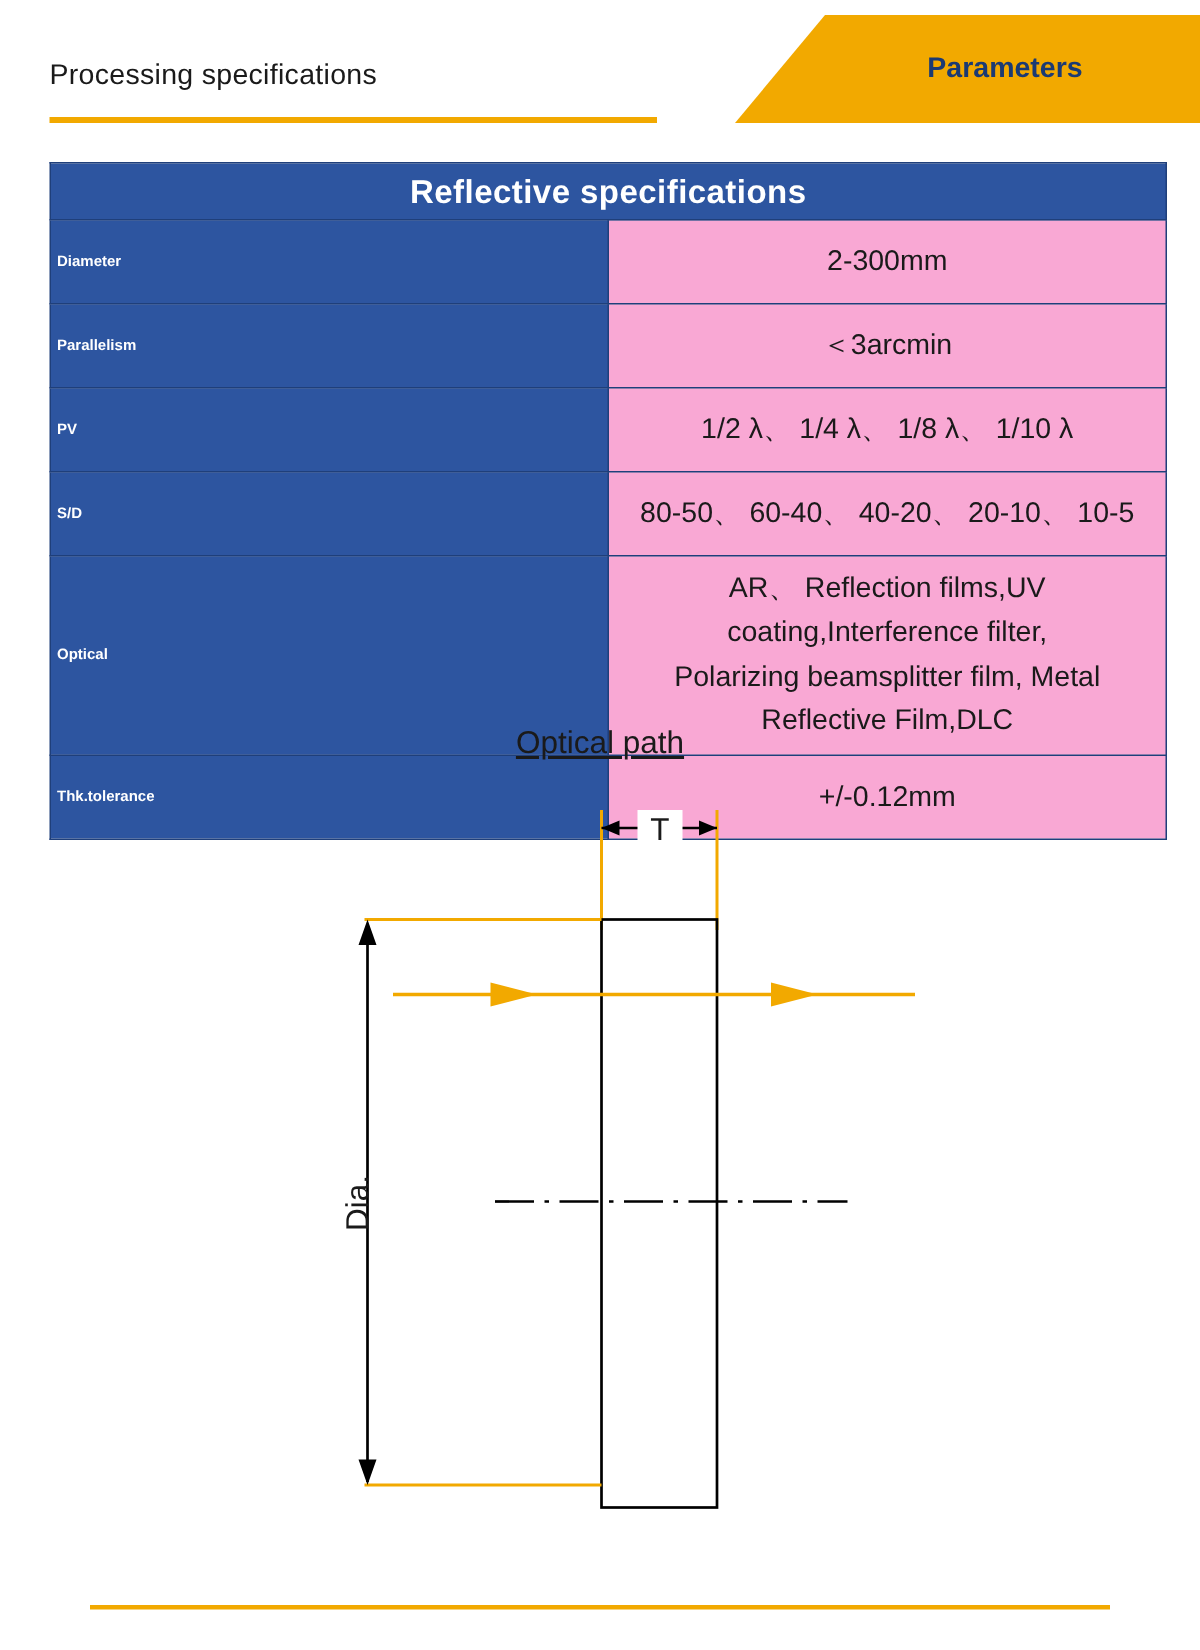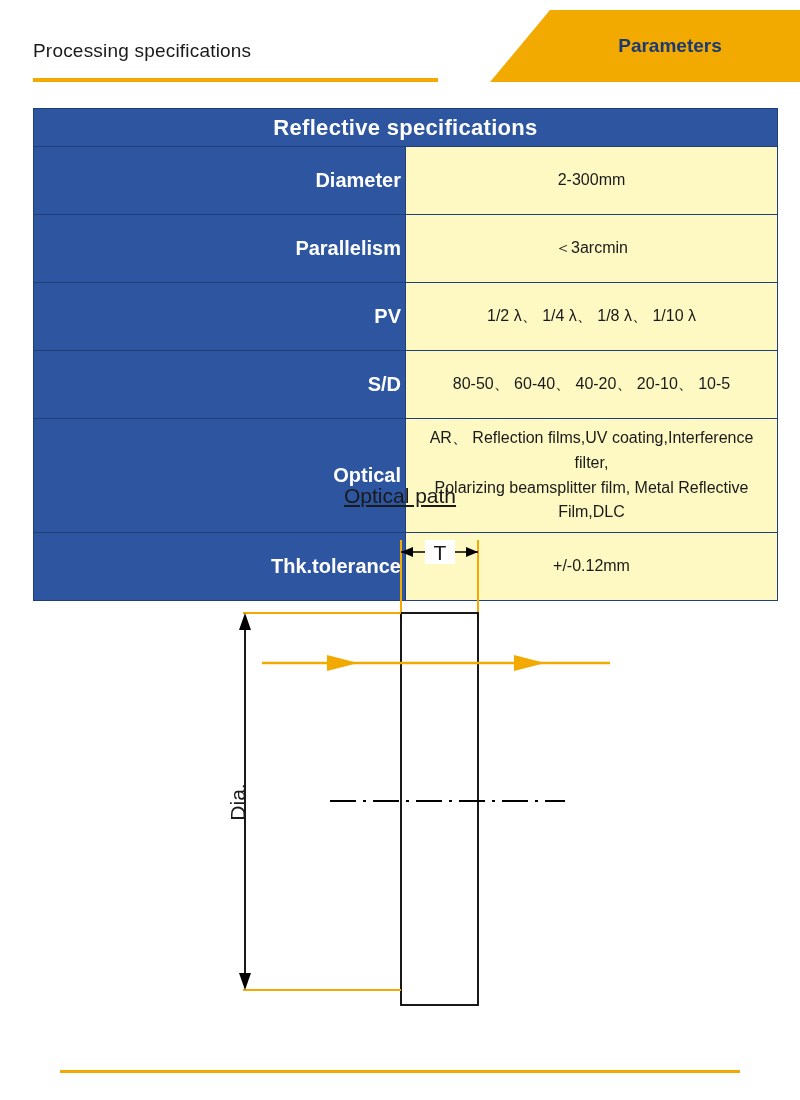--- a/index.html
+++ b/index.html
@@ -80,29 +80,29 @@
     font-size: 22px;
     font-weight: bold;
     text-align: center;
     height: 38px;
     letter-spacing: .3px;
   }
   .spec-label {
     background: #2d55a0;
     color: #ffffff;
     font-weight: bold;
-    font-size: 20px;
-    text-align: right;
+    font-size: 10px;
+    text-align: left;
     width: 168px;
     padding: 22px 4px;
   }
   .spec-value {
-    background: #fef9c3;
+    background: #f9a8d4;
     color: #1a1a1a;
-    font-size: 16px;
+    font-size: 19px;
     text-align: center;
     padding: 7px 10px;
     line-height: 1.55;
   }
   .spec-value .line { display: block; }
 
   
   .optical-title {
     position: absolute;
     left: 0;

